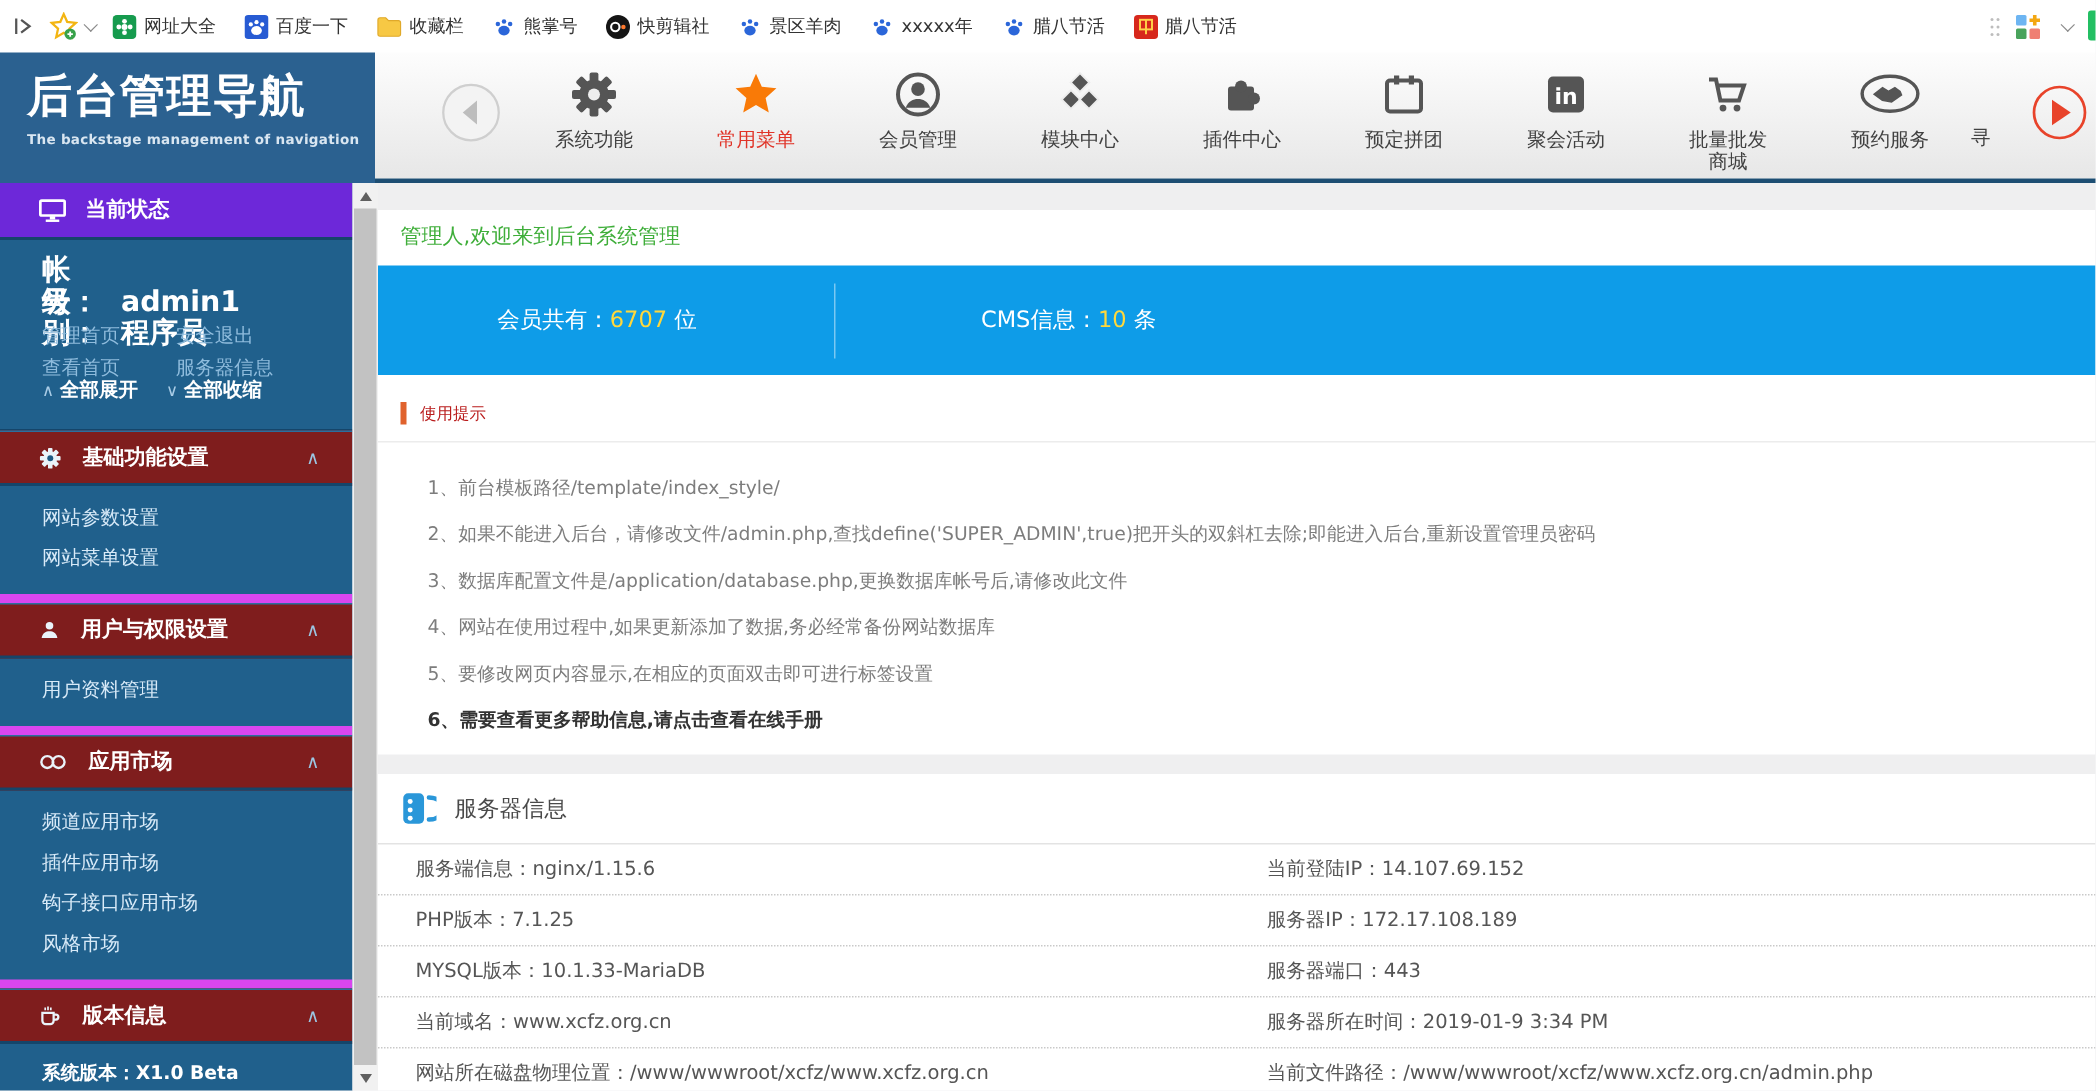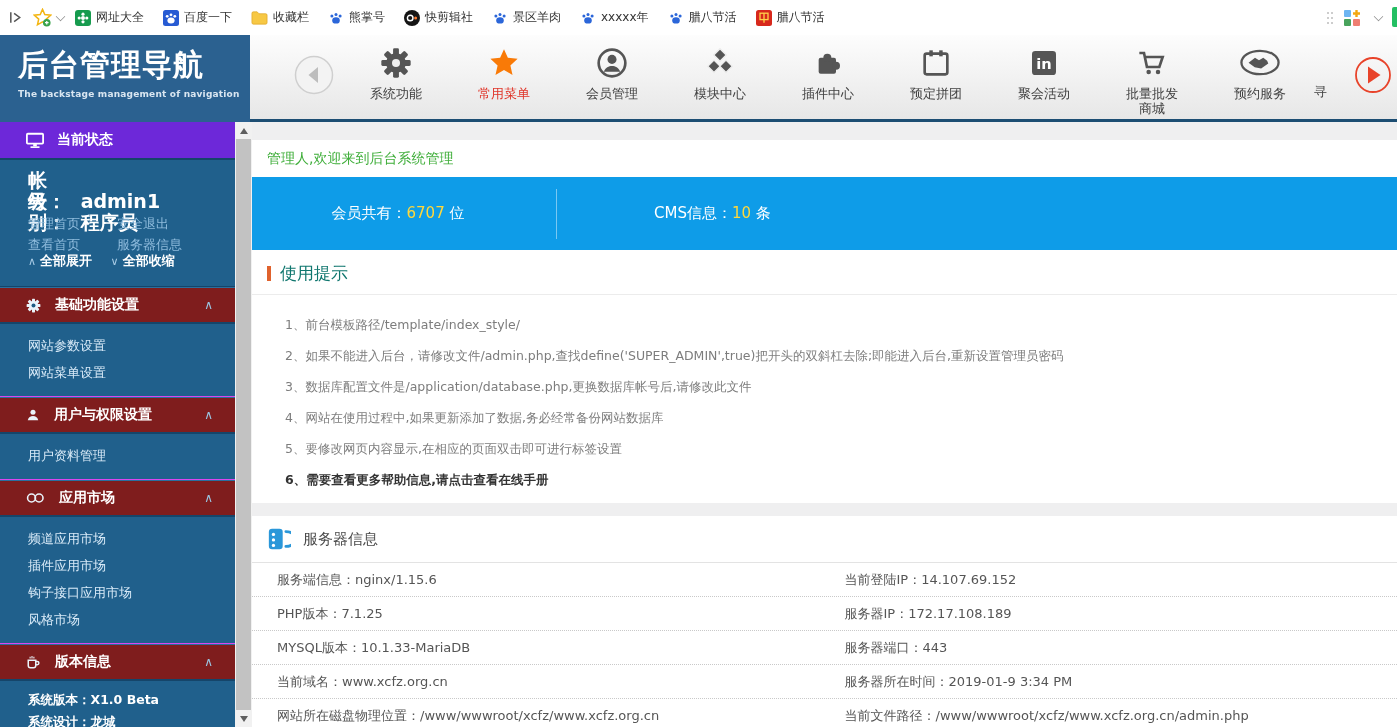--- a/index.html
+++ b/index.html
@@ -36,21 +36,21 @@
   .sb-account{padding:10px 0 10px 28px;border-bottom:1px solid #15456a;}
   .sb-acc-row{height:21px;line-height:21px;font-size:19px;color:#fff;font-weight:bold;}
   .sb-acc-row .lbl{display:inline-block;width:46px;}
   .sb-linkrow{height:21px;line-height:21px;}
   .sb-link{display:inline-block;width:84px;font-size:13px;color:#8fbcdd;cursor:pointer;}
   .sb-expand{height:22px;line-height:14px;font-size:13px;color:#fff;font-weight:bold;}
   .sb-caret{color:#a9cce6;font-size:11px;font-weight:normal;margin-right:4px;}
   .sb-expand .grp{margin-right:14px;cursor:pointer;}
   .sb-sec-head{height:34px;display:flex;align-items:center;gap:14px;padding:0 22px 0 26px;background:#7f1d1d;border-top:1px solid #2a6f9e;border-bottom:2px solid #15456a;color:#fff;font-size:14px;font-weight:bold;cursor:pointer;}
   .sb-sec-head .caret{margin-left:auto;color:#9cc6e2;font-size:12px;font-weight:normal;}
-  .sb-items{padding:8px 0 10px;border-bottom:1px solid #d946ef;}
+  .sb-items{padding:8px 0 10px;border-bottom:6px solid #d946ef;}
   .sb-item{height:27px;line-height:27px;padding-left:28px;font-size:13px;color:#d8eaf8;cursor:pointer;}
   .sb-ver{padding:8px 0 6px;}
   .sb-ver-item{height:22px;line-height:22px;padding-left:28px;font-size:12.5px;color:#fff;font-weight:bold;white-space:nowrap;}
   
   .vscroll{position:absolute;top:122px;left:235px;width:17px;height:605px;background:#f1f1f1;z-index:2;}
   .vs-arrow{height:17px;display:flex;align-items:center;justify-content:center;cursor:pointer;}
   .tri-up{width:0;height:0;border-left:4.5px solid transparent;border-right:4.5px solid transparent;border-bottom:6px solid #5f5f5f;}
   .tri-down{width:0;height:0;border-left:4.5px solid transparent;border-right:4.5px solid transparent;border-top:6px solid #5f5f5f;}
   .vs-thumb{position:absolute;top:17px;left:1px;right:1px;bottom:17px;background:#c2c2c2;cursor:grab;}
   .vs-down{position:absolute;bottom:0;left:0;right:0;}
@@ -58,21 +58,21 @@
   .main{position:absolute;top:122px;left:252px;width:1145px;height:605px;background:#efeff0;overflow:hidden;}
   .card{background:#fff;}
   .card1{margin-top:18px;}
   .welcome{height:37px;line-height:37px;padding-left:15px;font-size:14px;color:#3fae3a;}
   .banner{height:73px;background:#0e9ce8;display:flex;align-items:center;color:#fff;font-size:15px;gap:12px;}
   .banner .cell1{width:292px;text-align:center;}
   .banner .vdiv{width:1px;height:50px;background:rgba(255,255,255,.45);}
   .banner .cell2{padding-left:85px;}
   .banner .num{color:#ffd83b;}
   .tips-head{padding:14px 0 11px 15px;border-bottom:1px solid #ececec;}
-  .tips-title{display:inline-block;border-left:4px solid #e0622d;padding-left:9px;font-size:17px;color:#0f766e;line-height:15px;}
+  .tips-title{display:inline-block;border-left:4px solid #e0622d;padding-left:9px;font-size:11px;color:#b91c1c;line-height:15px;}
   .tips-list{padding:14px 20px 8px 33px;}
   .tip{height:31px;line-height:31px;font-size:12.5px;color:#7d7d7d;white-space:nowrap;overflow:hidden;}
   .tip.strong{color:#333;font-weight:bold;}
   .gap{height:13px;}
   .srv-head{height:46px;display:flex;align-items:center;gap:12px;padding-left:15px;border-bottom:1px solid #e3e3e3;}
   .srv-title{font-size:15px;color:#4a4a4a;}
   .srv-row{display:flex;height:33px;line-height:33px;border-bottom:1px dotted #c9c9c9;font-size:13px;color:#555;}
   .srv-left{width:50%;padding-left:25px;box-sizing:border-box;white-space:nowrap;overflow:hidden;}
   .srv-right{width:50%;padding-left:20px;box-sizing:border-box;white-space:nowrap;overflow:hidden;}
 </style>

